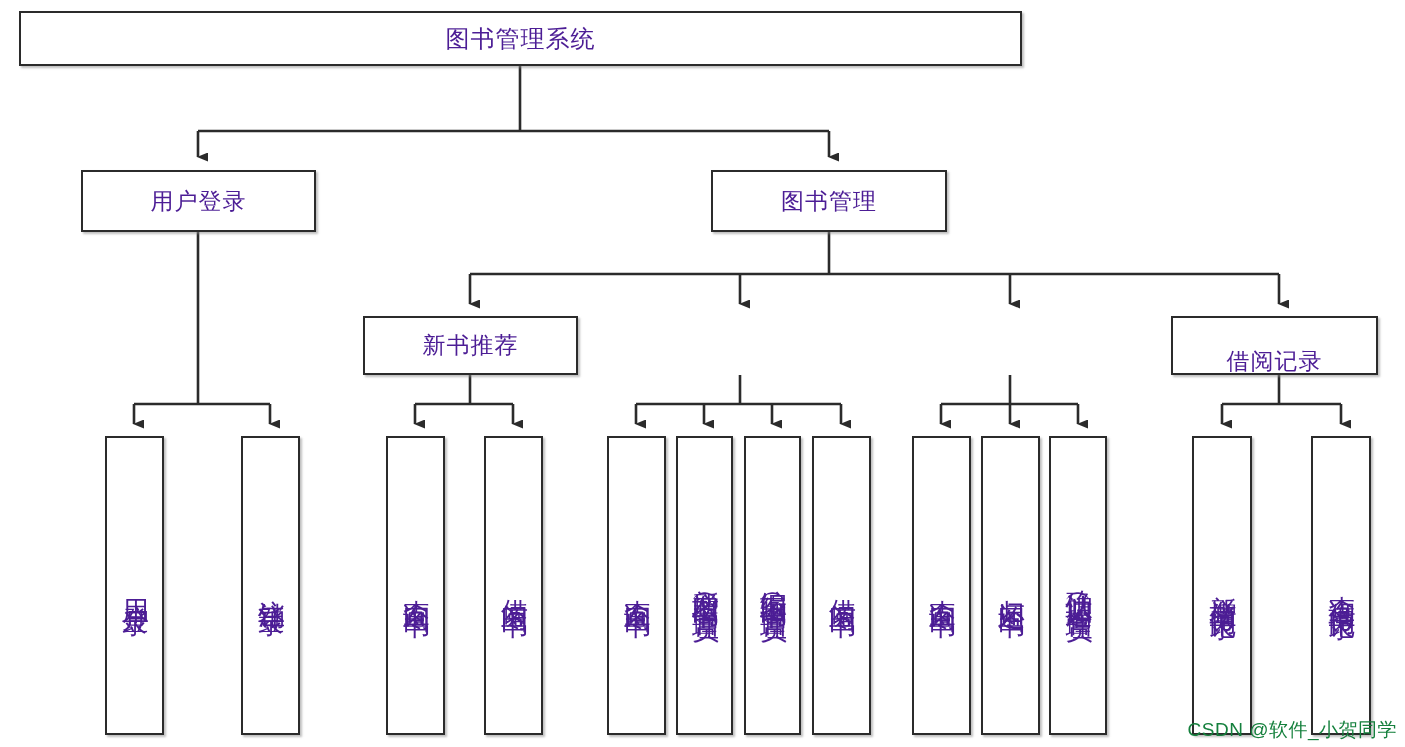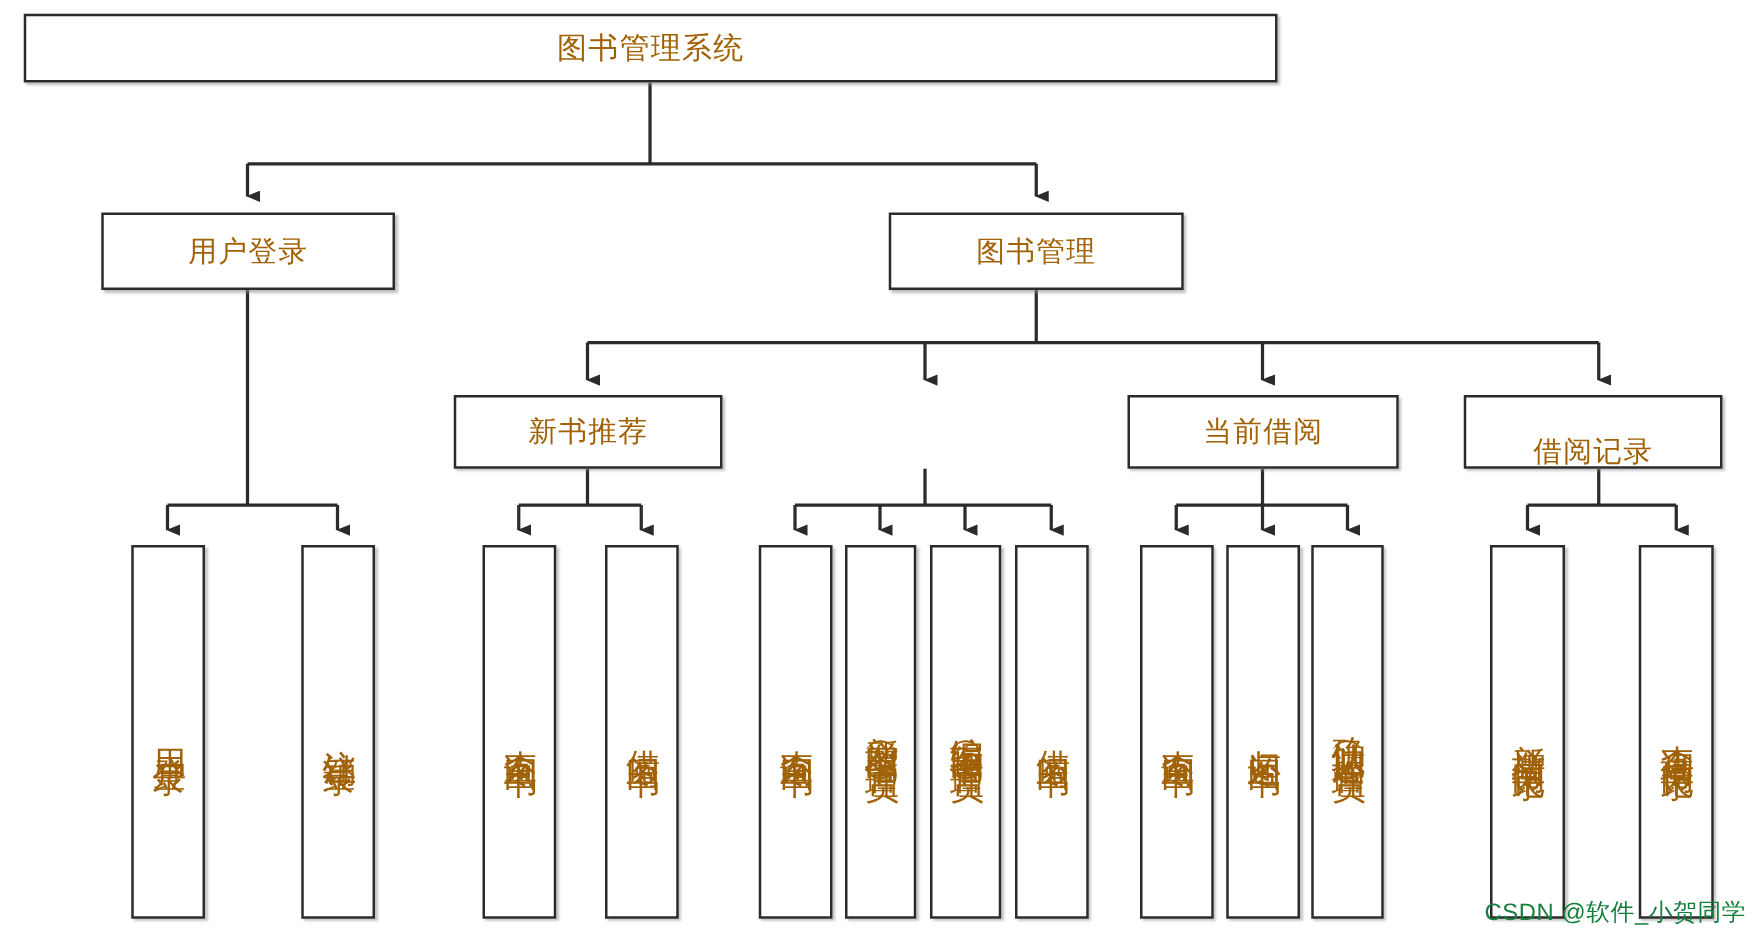--- a/index.html
+++ b/index.html
@@ -22,21 +22,21 @@
   }
   .node{
     position:absolute;
     box-sizing:border-box;
     background:#ffffff;
     border:2.5px solid #2b2b2b;
     box-shadow:2px 2px 2px rgba(140,140,140,0.55);
     display:flex;
     align-items:center;
     justify-content:center;
-    color:#a16207;
+    color:#4c1d95;
     z-index:2;
   }
   .node-label{
     display:block;
     text-align:center;
     line-height:1.05;
     white-space:nowrap;
   }
   
   .node.horiz .node-label{
@@ -133,23 +133,20 @@
   <div class="node horiz" style="left:81px;top:170px;width:235px;height:62px;">
     <span class="node-label">用户登录</span>
   </div>
   <div class="node horiz" style="left:711px;top:170px;width:236px;height:62px;">
     <span class="node-label">图书管理</span>
   </div>
 
   <div class="node horiz" style="left:363px;top:316px;width:215px;height:59px;">
     <span class="node-label">新书推荐</span>
   </div>
-  <div class="node horiz" style="left:902px;top:316px;width:217px;height:59px;">
-    <span class="node-label">当前借阅</span>
-  </div>
   <div class="node horiz" style="left:1171px;top:316px;width:207px;height:59px;align-items:flex-end;">
     <span class="node-label">借阅记录</span>
   </div>
 
   <div class="node vert" style="left:105px;top:436px;width:59px;height:299px;">
     <span class="node-label">用户登录</span>
   </div>
   <div class="node vert" style="left:241px;top:436px;width:59px;height:299px;">
     <span class="node-label">注销登录</span>
   </div>

